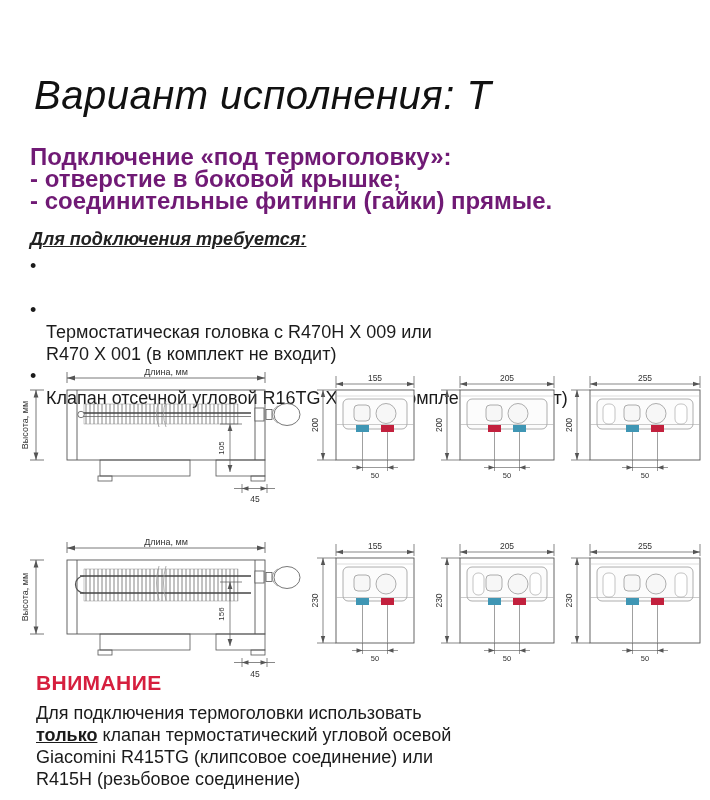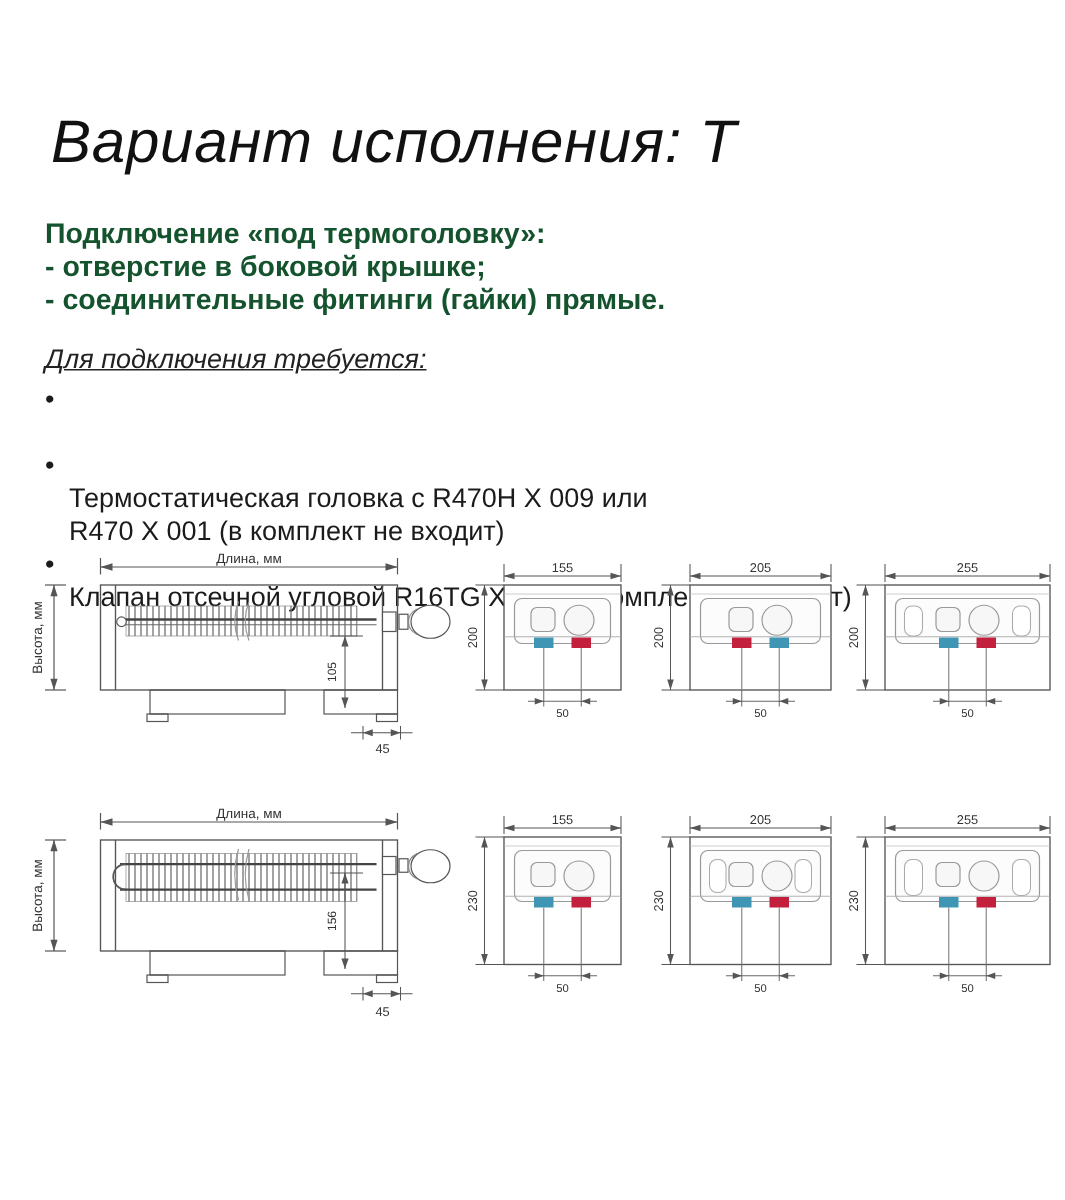--- a/index.html
+++ b/index.html
@@ -1,23 +1,23 @@
 <!DOCTYPE html>
 <html><head>
 <meta charset="utf-8">
 <style>
   html,body{margin:0;padding:0;background:#ffffff;}
   .page{position:relative;width:710px;height:800px;background:#ffffff;overflow:hidden;
         font-family:"Liberation Sans",sans-serif;color:#1b1b1b;}
   .title{position:absolute;left:34px;top:46px;font-size:40px;font-style:italic;
          font-weight:400;color:#111;letter-spacing:.5px;}
-  .intro{position:absolute;left:30px;top:146px;font-size:19px;font-weight:700;
-         line-height:22px;white-space:pre-line;color:#14532d;}
+  .intro{position:absolute;left:30px;top:146px;font-size:24px;font-weight:700;
+         line-height:22px;white-space:pre-line;color:#701a75;}
   .req-heading{position:absolute;left:30px;top:229px;font-size:18px;font-style:italic;
-         font-weight:400;text-decoration:underline;color:#222;}
+         font-weight:700;text-decoration:underline;color:#222;}
   .req-list{position:absolute;left:30px;top:255px;margin:0;padding:0;list-style:none;
          font-size:18px;line-height:22px;width:625px;color:#1b1b1b;}
   .req-list li{position:relative;padding-left:16px;white-space:pre-line;}
   .req-list .marker{position:absolute;left:0;top:0;}
   .diagram{position:absolute;}
   svg text{font-family:"Liberation Sans",sans-serif;fill:#333;}
   .warn-heading{position:absolute;left:36px;top:671px;font-size:21px;font-weight:700;
          color:#d61f3e;letter-spacing:.4px;}
   .warn-para{position:absolute;left:36px;top:702px;font-size:18px;line-height:22px;
          white-space:pre-line;width:475px;color:#1b1b1b;}
@@ -410,14 +410,19 @@
     <g stroke="#555" stroke-width="0.6" fill="none">
       <line x1="66.5" y1="103" x2="66.5" y2="114"></line>
         <line x1="91.5" y1="103" x2="91.5" y2="114"></line>
       <line x1="56" y1="110.5" x2="102" y2="110.5"></line>
       <polygon points="66.5,110.5 60.5,108.3 60.5,112.7" fill="#555" stroke="none"></polygon>
       <polygon points="91.5,110.5 97.5,108.3 97.5,112.7" fill="#555" stroke="none"></polygon>
     </g>
     <text x="79" y="121" text-anchor="middle" font-size="7.5">50</text>
   </svg>
 
+  <div class="warn-heading">ВНИМАНИЕ</div>
+  <div class="warn-para"><span>Для подключения термоголовки использовать
+</span><span class="emph">только</span><span> клапан термостатический угловой осевой
+Giacomini R415TG (клипсовое соединение) или
+R415H (резьбовое соединение)</span></div>
 
 </div>
 
 </body></html>

